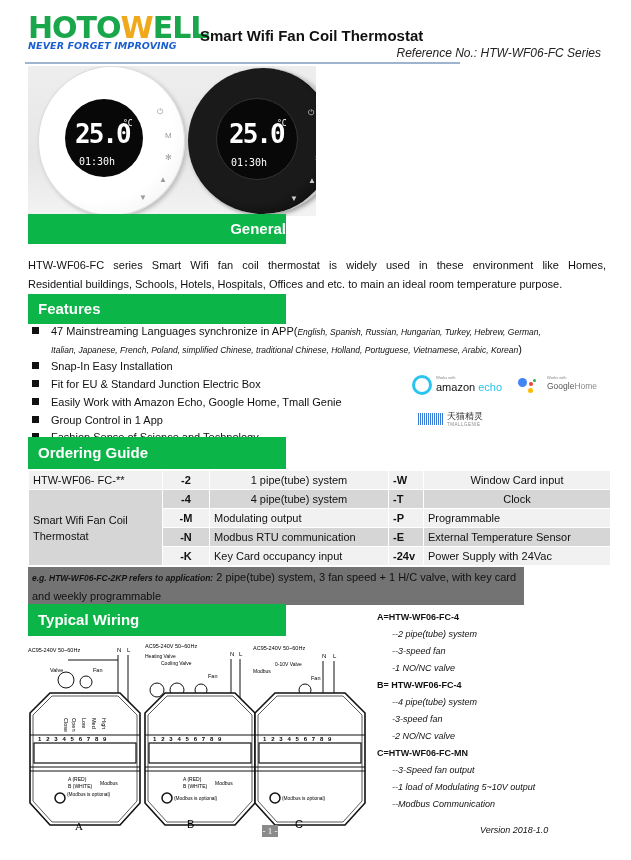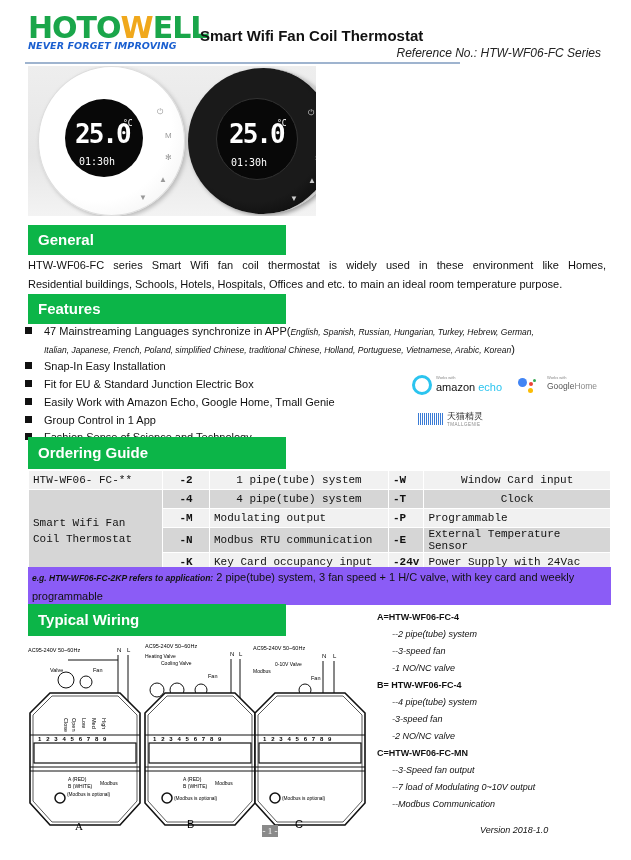--- a/index.html
+++ b/index.html
@@ -18,34 +18,34 @@
   .lcd { position:absolute; border-radius:50%; background:#080808; color:#fff; font-family:"DejaVu Sans Mono", monospace; }
   .lcd .temp { position:absolute; font-size:26px; font-weight:bold; letter-spacing:-2px; }
   .lcd .unit { position:absolute; font-size:8px; }
   .lcd .time { position:absolute; font-size:10px; }
   .dial .btn { position:absolute; font-size:8px; color:#999; }
   
   .sec { left:28px; width:258px; height:30px; background:#0cb548; color:#fff; font-weight:bold; font-size:15px; line-height:30px; padding-left:10px; box-sizing:border-box; }
   .para { left:28px; width:578px; font-size:11px; line-height:19px; text-align:justify; }
   .para .l1 { text-align-last:justify; display:block; }
   
-  .feat { left:25px; width:590px; font-size:11px;text-align:right; }
+  .feat { left:32px; width:590px; font-size:11px;text-align:right; }
   .feat-item { position:absolute; left:0; white-space:nowrap; }
   .bullet { display:inline-block; width:7px; height:7px; background:#111; margin-right:12px; vertical-align:1px; }
   .feat-lang { font-style:italic; font-size:8.5px; }
   .logos .t1 { font-size:4px; color:#888; }
   
   table.og { position:absolute; left:28px; top:470px; width:583px; border-collapse:separate; border-spacing:1px; font-size:11px; }
-  table.og td { height:18px; padding:0 4px; background:#f1f1f1;font-family:Liberation Mono, monospace; }
+  table.og td { height:18px; padding:0 4px; background:#f1f1f1; }
   table.og tr.g td { background:#d6d6d6; }
   table.og td.code { font-weight:bold; text-align:center; width:38px; }
   table.og td.code2 { font-weight:bold; width:26px; }
   table.og td.c { text-align:center; }
   table.og td.prod { background:#d6d6d6; vertical-align:middle; }
-  .eg { left:28px; top:567px; width:583px; height:38px; background:#8b5cf6; font-size:11px; line-height:18px; padding:1px 4px; box-sizing:border-box; }
+  .eg { left:28px; top:567px; width:496px; height:38px; background:#737373; font-size:11px; line-height:18px; padding:1px 4px; box-sizing:border-box; }
   .eg b { font-style:italic; font-size:8.5px; }
   
   .legend { left:377px; font-size:9px; }
   .legend .h { position:absolute; left:0; font-weight:bold; white-space:nowrap; }
   .legend .s { position:absolute; left:15px; font-style:italic; white-space:nowrap; }
   .version { left:480px; top:825px; font-size:9px; font-style:italic; }
   .pagenum { left:262px; top:825px; width:16px; height:12px; background:#8a8a8a; color:#fff; font-family:"Liberation Serif", serif; font-size:9px; text-align:center; line-height:12px; }
   .diag-label { font-family:"Liberation Serif", serif; font-size:11px; }
   svg text { font-family:"Liberation Sans", sans-serif; }
 </style>
@@ -78,21 +78,21 @@
       <span class="time" style="left:14px;top:58px;">01:30h</span>
     </div>
     <span class="btn" style="left:120px;top:40px;color:#ccc;">⏻</span>
 
     <span class="btn" style="left:127px;top:86px;color:#ccc;">✻</span>
     <span class="btn" style="left:120px;top:108px;color:#ccc;">▲</span>
     <span class="btn" style="left:102px;top:126px;color:#ccc;">▼</span>
   </div>
 </div>
 
-<div class="abs sec" style="top:225px;">General</div>
+<div class="abs sec" style="top:214px;text-align:right;">General</div>
 <div class="abs para" style="top:256px;">
   <span class="l1">HTW-WF06-FC series Smart Wifi fan coil thermostat is widely used in these environment like Homes,</span>
   <span>Residential buildings, Schools, Hotels, Hospitals, Offices and etc. to main an ideal room temperature purpose.</span>
 </div>
 
 <div class="abs sec" style="top:294px;">Features</div>
 <div class="abs feat" style="top:325px;height:110px;">
   <div class="feat-item" style="top:0;">
     <span class="bullet"></span><span>47 Mainstreaming Languages synchronize in APP(</span><span class="feat-lang">English, Spanish, Russian, Hungarian, Turkey, Hebrew, German,</span>
   </div>
@@ -248,18 +248,18 @@
   <div class="h" style="top:0;">A=HTW-WF06-FC-4</div>
   <div class="s" style="top:17px;">--2 pipe(tube) system</div>
   <div class="s" style="top:34px;">--3-speed fan</div>
   <div class="s" style="top:51px;">-1 NO/NC valve</div>
   <div class="h" style="top:68px;">B= HTW-WF06-FC-4</div>
   <div class="s" style="top:85px;">--4 pipe(tube) system</div>
   <div class="s" style="top:102px;">-3-speed fan</div>
   <div class="s" style="top:119px;">-2 NO/NC valve</div>
   <div class="h" style="top:136px;">C=HTW-WF06-FC-MN</div>
   <div class="s" style="top:153px;">--3-Speed fan output</div>
-  <div class="s" style="top:170px;">--7 load of Modulating 0~10V output</div>
+  <div class="s" style="top:170px;">--1 load of Modulating 5~10V output</div>
   <div class="s" style="top:187px;">--Modbus Communication</div>
 </div>
 
 <div class="abs pagenum">- 1 -</div>
 <div class="abs version">Version 2018-1.0</div>
 
 </body></html>

